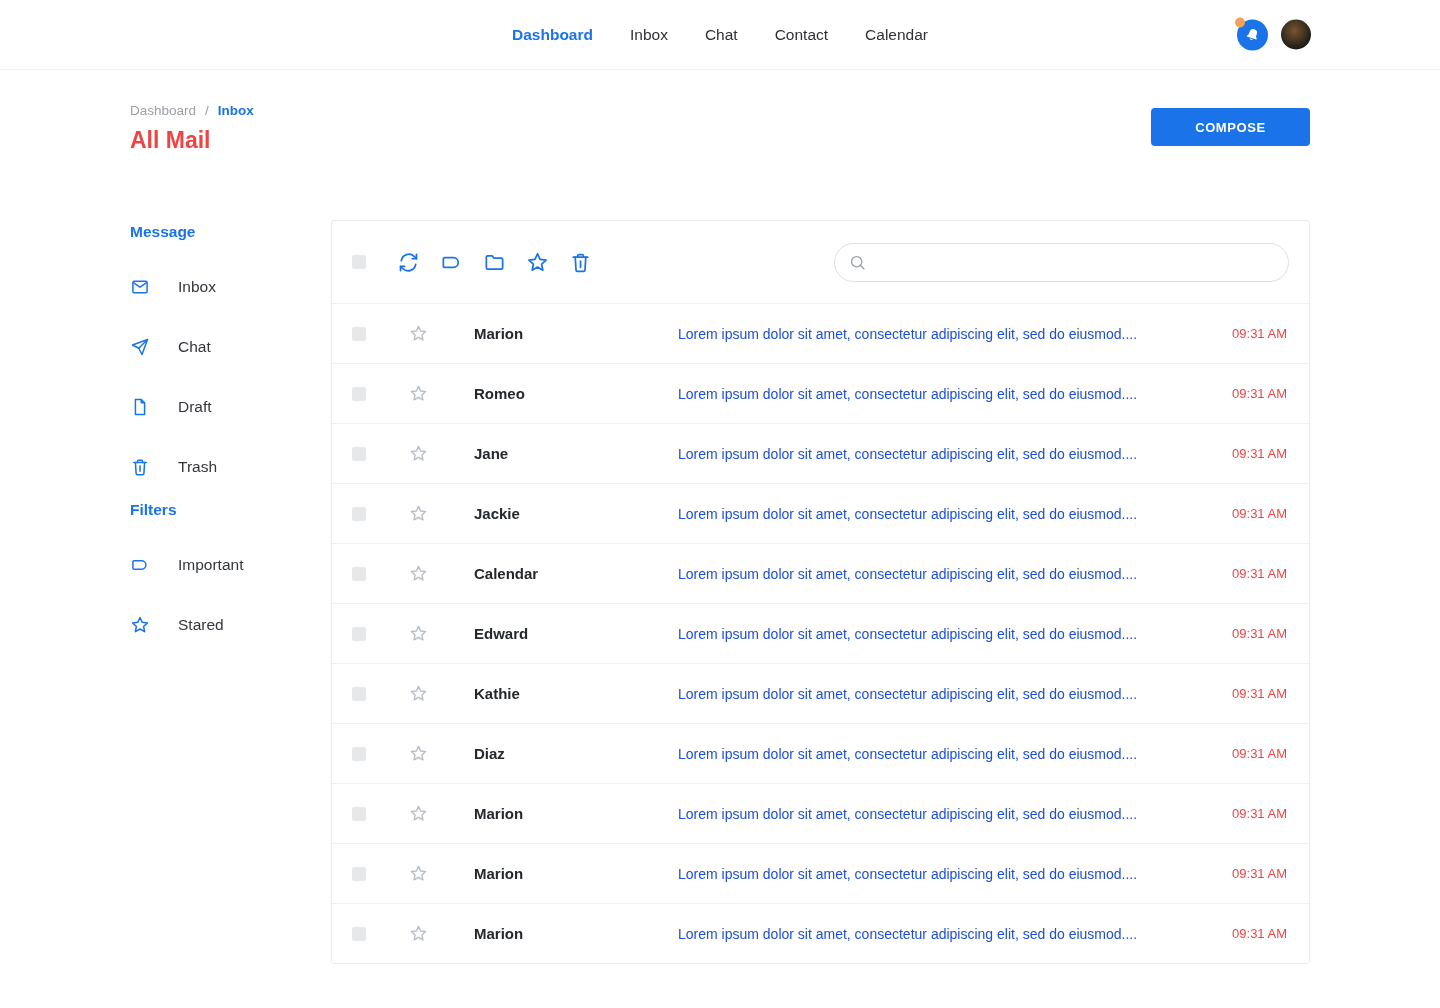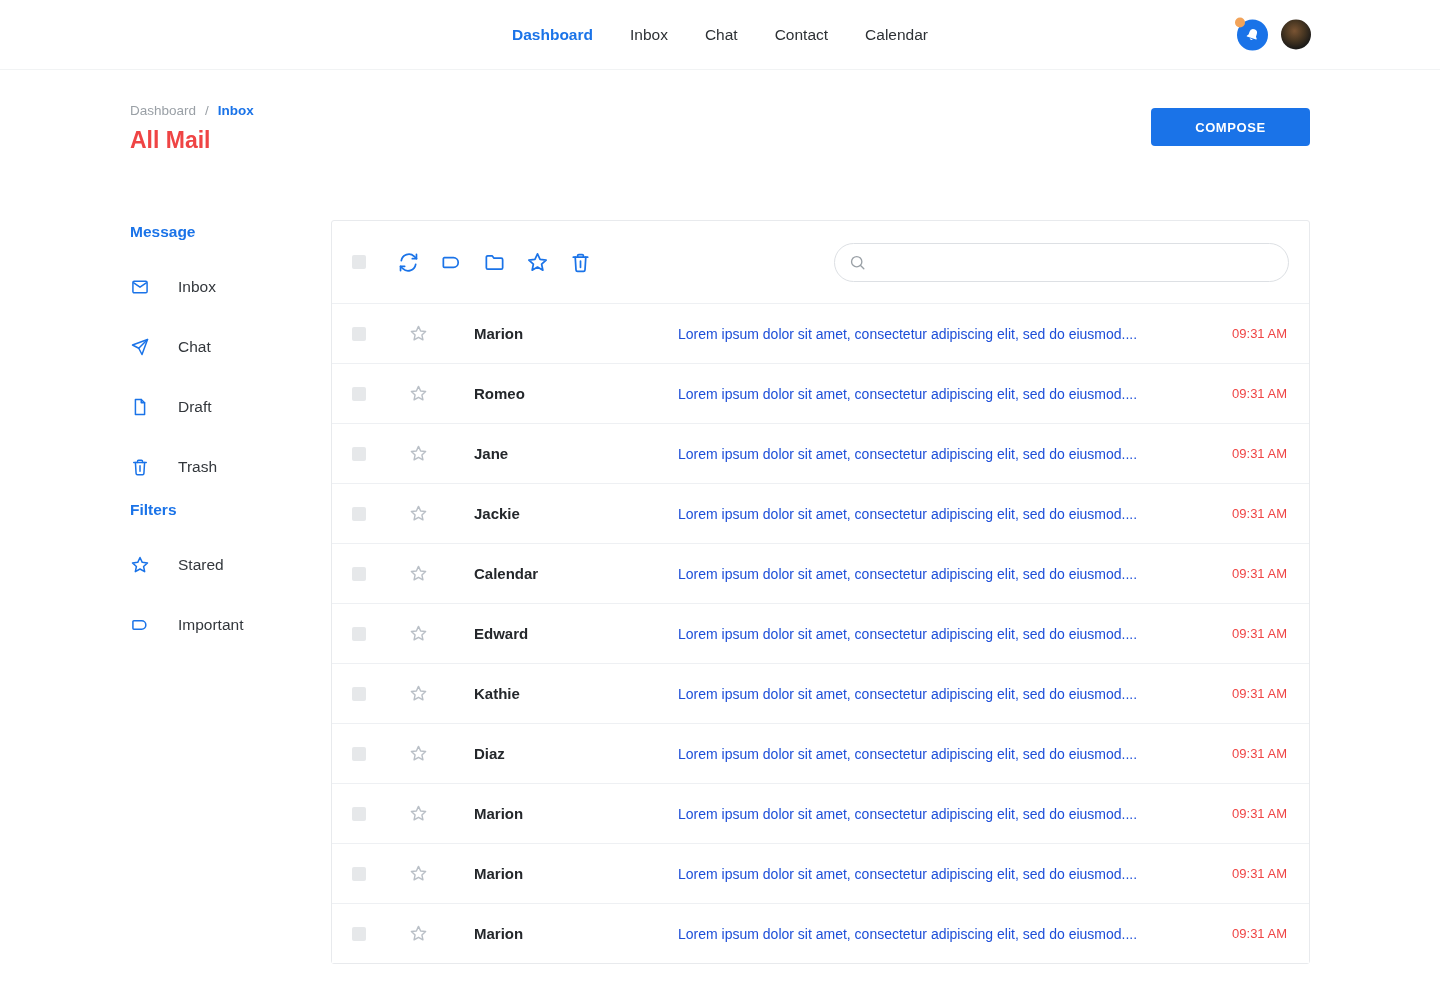--- a/index.html
+++ b/index.html
@@ -135,32 +135,32 @@
             </svg>
           </span>
           <span class="side-label">Trash</span>
         </div>
       </div>
       <div class="side-title">Filters</div>
       <div class="side-list">
         <div class="side-item">
           <span class="icon">
             <svg viewBox="0 0 24 24" fill="none" stroke="currentColor" stroke-width="1.8" stroke-linecap="round" stroke-linejoin="round">
+              <path d="M4.6 7h9.4a5 5 0 0 1 0 10H4.6a1.1 1.1 0 0 1-1.1-1.1V8.1A1.1 1.1 0 0 1 4.6 7z"></path>
+            </svg>
+          </span>
+          <span class="side-label">Important</span>
+        </div>
+        <div class="side-item">
+          <span class="icon">
+            <svg viewBox="0 0 24 24" fill="none" stroke="currentColor" stroke-width="1.8" stroke-linecap="round" stroke-linejoin="round">
               <path d="M12 3l2.7 5.8 6.3.7-4.7 4.3 1.3 6.2-5.6-3.2-5.6 3.2 1.3-6.2-4.7-4.3 6.3-.7z"></path>
             </svg>
           </span>
           <span class="side-label">Stared</span>
-        </div>
-        <div class="side-item">
-          <span class="icon">
-            <svg viewBox="0 0 24 24" fill="none" stroke="currentColor" stroke-width="1.8" stroke-linecap="round" stroke-linejoin="round">
-              <path d="M4.6 7h9.4a5 5 0 0 1 0 10H4.6a1.1 1.1 0 0 1-1.1-1.1V8.1A1.1 1.1 0 0 1 4.6 7z"></path>
-            </svg>
-          </span>
-          <span class="side-label">Important</span>
         </div>
       </div>
     </aside>
 
   <section class="mail-panel">
     <div class="toolbar">
       <span class="cb"></span>
       <div style="display:flex;">
           <button class="tool-btn"><span class="icon"><svg viewBox="0 0 24 24" fill="none" stroke="currentColor" stroke-width="1.8" stroke-linecap="round" stroke-linejoin="round">
                 <path d="M4.5 10a8 8 0 0 1 13.4-4.5L20.3 8"></path>

